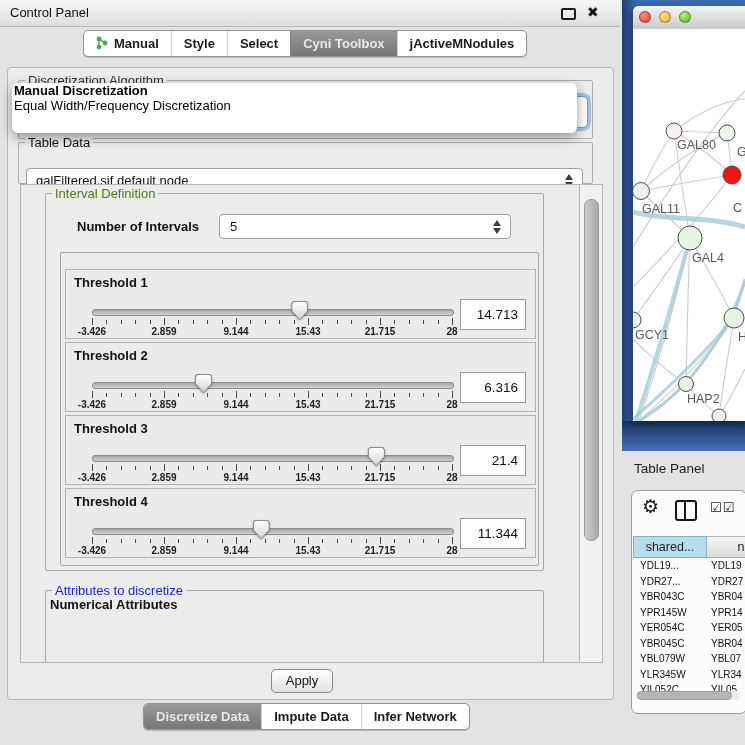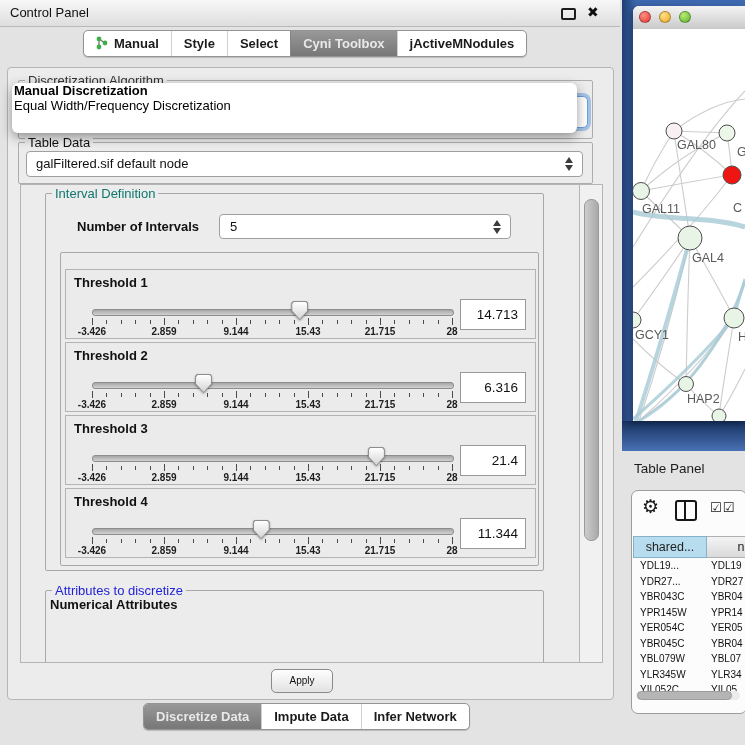--- a/index.html
+++ b/index.html
@@ -17,31 +17,31 @@
   .seg-item.sel{background:linear-gradient(#989898,#777);color:#e9e9e9;border-left-color:#858585}
   .net-ico{display:inline-block;vertical-align:-2px;margin-right:5px}
   .inner-panel{left:7px;top:67px;width:605px;height:631px;background:#ececec;border:1px solid #b5b5b5;border-radius:4px}
   
   .grp{border:1px solid #adadad;border-radius:2px}
   .gtitle{position:absolute;top:-8px;left:6px;background:#ececec;padding:0 3px;font-size:13px;white-space:nowrap}
   .g-algo{left:18px;top:80px;width:573px;height:57px}
   .g-table{left:18px;top:142px;width:573px;height:40px}
   .combo{background:#fff;border:1px solid #9f9f9f;border-radius:4px;font-size:13px;box-sizing:border-box}
   .focus-combo{left:26px;top:96px;width:560px;height:30px;background:#fff;border:1px solid #6f9fd8;border-radius:5px;box-shadow:0 0 0 3px rgba(105,160,225,.55)}
-  .table-combo{left:26px;top:151px;width:557px;height:26px;line-height:24px;padding-left:9px}
+  .table-combo{left:26px;top:168px;width:557px;height:26px;line-height:24px;padding-left:9px}
   .stepper{position:absolute;right:8px;top:50%;margin-top:-8px;width:9px;height:16px}
   .stepper:before,.stepper:after{content:"";position:absolute;left:0;border-left:4.5px solid transparent;border-right:4.5px solid transparent}
   .stepper:before{top:1px;border-bottom:6px solid #3c3c3c}
   .stepper:after{bottom:1px;border-top:6px solid #3c3c3c}
   
   .scrollpane{left:20px;top:184px;width:581px;height:477px;border:1px solid #b4b4b4;background:#ececec;overflow:hidden}
   .sp-scrollbar{position:absolute;right:0;top:0;width:22px;height:477px;background:#f1f1f1;border-left:1px solid #b4b4b4}
   .sp-thumb{position:absolute;left:4px;top:14px;width:13px;height:340px;border:1px solid #9a9a9a;border-radius:7px;background:linear-gradient(90deg,#cdcdcd,#a9a9a9)}
   .g-interval{position:absolute;left:24px;top:8px;width:497px;height:376px;border:1px solid #a8a8a8}
-  .g-interval>.gtitle{color:#0f766e}
+  .g-interval>.gtitle{color:#4d7c0f}
   .count-label{position:absolute;left:31px;top:25px;font-size:13px;font-weight:bold}
   .count-spin{position:absolute;left:173px;top:20px;width:292px;height:25px;line-height:23px;padding-left:10px}
   .g-coords{position:absolute;left:14px;top:58px;width:477px;height:312px;border:1px solid #a8a8a8}
   .g-coords>.gtitle{color:#2222d6}
   .thr-row{position:absolute;left:4px;width:469px;height:68px;border:1px solid #b3b3b3;background:#ebebeb}
   .thr-row:nth-of-type(1){top:16px}.thr-row:nth-of-type(2){top:89px}
   .thr-row:nth-of-type(3){top:162px}.thr-row:nth-of-type(4){top:235px}
   .thr-title{position:absolute;left:8px;top:5px;font-size:13px;font-weight:bold}
   .track{position:absolute;left:26px;top:39px;width:360px;height:5px;border:1px solid #8d8d8d;border-radius:3px;background:linear-gradient(#a6a6a6,#d2d2d2)}
   .thumb{position:absolute;top:31px;width:17px;height:19px;filter:drop-shadow(0 1px 1px rgba(0,0,0,.35))}
@@ -51,21 +51,21 @@
   .tick{position:absolute;width:1px;background:#4a4a4a;top:3px;height:4px}
   .tick.major{top:1px;height:7px}
   .ticklab{position:absolute;top:9px;width:60px;margin-left:-30px;text-align:center;font-size:10px;font-weight:bold;color:#1d1d1d}
   .valbox{position:absolute;left:394px;top:29px;width:66px;height:31px;background:#fff;border:1px solid #989898;font-size:13.5px;line-height:29px;text-align:right;padding-right:7px;box-sizing:border-box}
   .g-attrs{position:absolute;left:24px;top:405px;width:497px;height:95px;border:1px solid #a8a8a8}
   .g-attrs>.gtitle{color:#2222d6}
   .attr-head{position:absolute;left:4px;top:6px;font-size:13px;font-weight:bold}
   .attr-list{position:absolute;left:10px;top:27px;width:477px;height:70px;background:#fff;border:1px solid #a8a8a8;box-sizing:border-box;overflow:hidden}
   .attr-item{height:15.8px;line-height:15.8px;padding-left:12px;font-size:13px;color:#111}
   .attr-scroll{position:absolute;right:2px;top:2px;width:10px;height:37px;background:#b9b9b9;border:1px solid #9d9d9d;border-radius:6px}
-  .apply-btn{left:271px;top:669px;width:60px;height:22px;background:linear-gradient(#fefefe,#e2e2e2);border:1px solid #8a8a8a;border-radius:5px;font-size:10px;line-height:22px;text-align:center}
+  .apply-btn{left:271px;top:669px;width:60px;height:22px;background:linear-gradient(#fefefe,#e2e2e2);border:1px solid #8a8a8a;border-radius:5px;font-size:13px;line-height:22px;text-align:center}
   
   .blue-frame{left:622px;top:0;width:123px;height:451px;background:linear-gradient(90deg,#203f72 0px,#3c66ad 14px,#3f6ab1 100%)}
   .blue-bottom{left:622px;top:421px;width:123px;height:30px;background:linear-gradient(#16315f,#4971b5)}
   .net-window{left:633px;top:6px;width:112px;height:415px;background:#fff;border-radius:6px 0 0 0;box-shadow:-2px 2px 6px rgba(0,0,0,.35)}
   .net-titlebar{position:absolute;left:0;top:0;width:112px;height:23px;background:linear-gradient(#f4f4f4,#c9c9c9);border-radius:6px 0 0 0;border-bottom:1px solid #9f9f9f}
   .tl{position:absolute;top:5px;width:12px;height:12px;border-radius:50%;border:1px solid rgba(0,0,0,.3);box-sizing:border-box}
   .tl.red{left:6px;background:radial-gradient(circle at 35% 30%,#ff8e85,#e23b31)}
   .tl.yel{left:26px;background:radial-gradient(circle at 35% 30%,#ffe08a,#eda921)}
   .tl.grn{left:46px;background:radial-gradient(circle at 35% 30%,#b9ec74,#5cb52e)}
   .net-canvas{position:absolute;left:0;top:23px;width:112px;height:392px;background:#fff;overflow:hidden}

